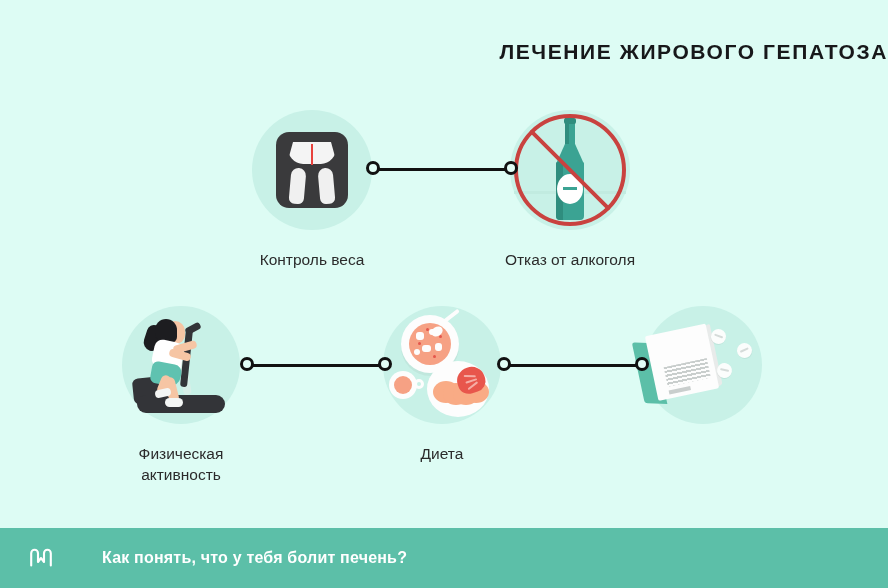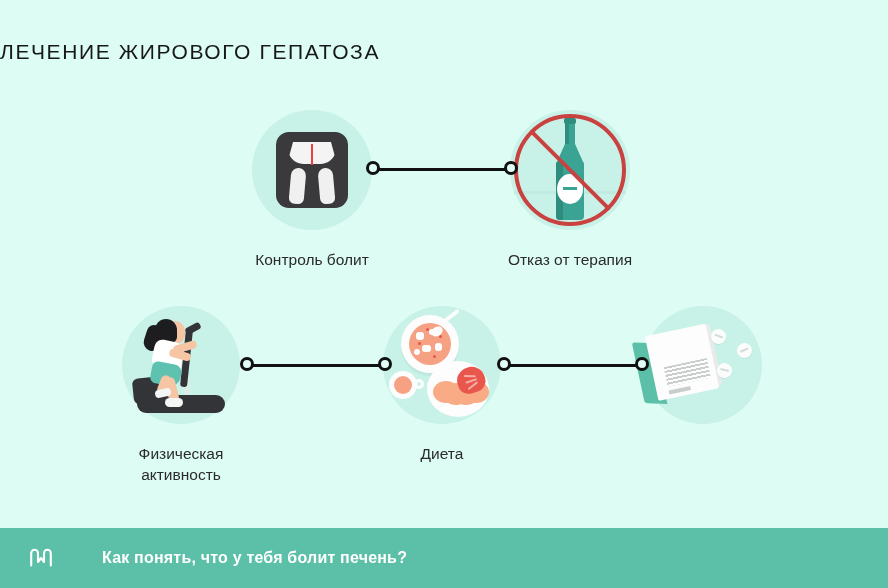--- a/index.html
+++ b/index.html
@@ -7,22 +7,22 @@
     width:888px;height:588px;
     background:#ddfcf4;
     font-family:"Liberation Sans","DejaVu Sans",sans-serif;
     overflow:hidden;position:relative;
   }
   .stage{position:absolute;inset:0;}
 
   
   .title{
     position:absolute;top:40px;left:0;width:888px;
-    text-align:left;
-    font-size:21px;font-weight:normal;letter-spacing:1.6px;
+    text-align:right;
+    font-size:21px;font-weight:bold;letter-spacing:1.6px;
     color:#17181a;
     white-space:nowrap;
   }
 
   
   .node{position:absolute;}
   .disc{
     position:absolute;border-radius:50%;
     background:#c8f1e7;
   }
@@ -170,41 +170,41 @@
     <div class="disc" style="inset:0;"></div>
     <div style="position:absolute;inset:0;">
       <div class="scale-body">
         <div class="scale-screen"></div>
         <div class="scale-needle"></div>
         <div class="foot lf"></div>
         <div class="foot rf"></div>
       </div>
     </div>
   </div>
-  <div class="caption" style="left:232px;top:249px;width:160px;">Контроль болит</div>
+  <div class="caption" style="left:232px;top:249px;width:160px;">Контроль веса</div>
 
   <div class="node" style="left:510px;top:110px;width:120px;height:120px;">
     <div class="disc" style="inset:0;"></div>
     <div style="position:absolute;inset:0;">
       <div class="surface"></div>
       <div class="bottle">
         <div class="b-neck"></div>
         <div class="b-shade2"></div>
         <div class="b-lip"></div>
         <div class="b-shoulder"></div>
         <div class="b-body"></div>
         <div class="b-shade"></div>
         <div class="b-label"></div>
         <div class="b-label-line"></div>
       </div>
       <div class="ban-circle"></div>
       <div class="ban-slash"></div>
     </div>
   </div>
-  <div class="caption" style="left:490px;top:249px;width:160px;">Отказ от терапия</div>
+  <div class="caption" style="left:490px;top:249px;width:160px;">Отказ от алкоголя</div>
 
   <div class="connector" style="left:366px;top:161px;width:152px;">
     <div class="bar"></div>
     <div class="dot l"></div>
     <div class="dot r"></div>
   </div>
 
   <div class="node" style="left:122px;top:306px;width:118px;height:118px;">
     <div class="disc" style="inset:0;"></div>
     <div style="position:absolute;inset:0;">

